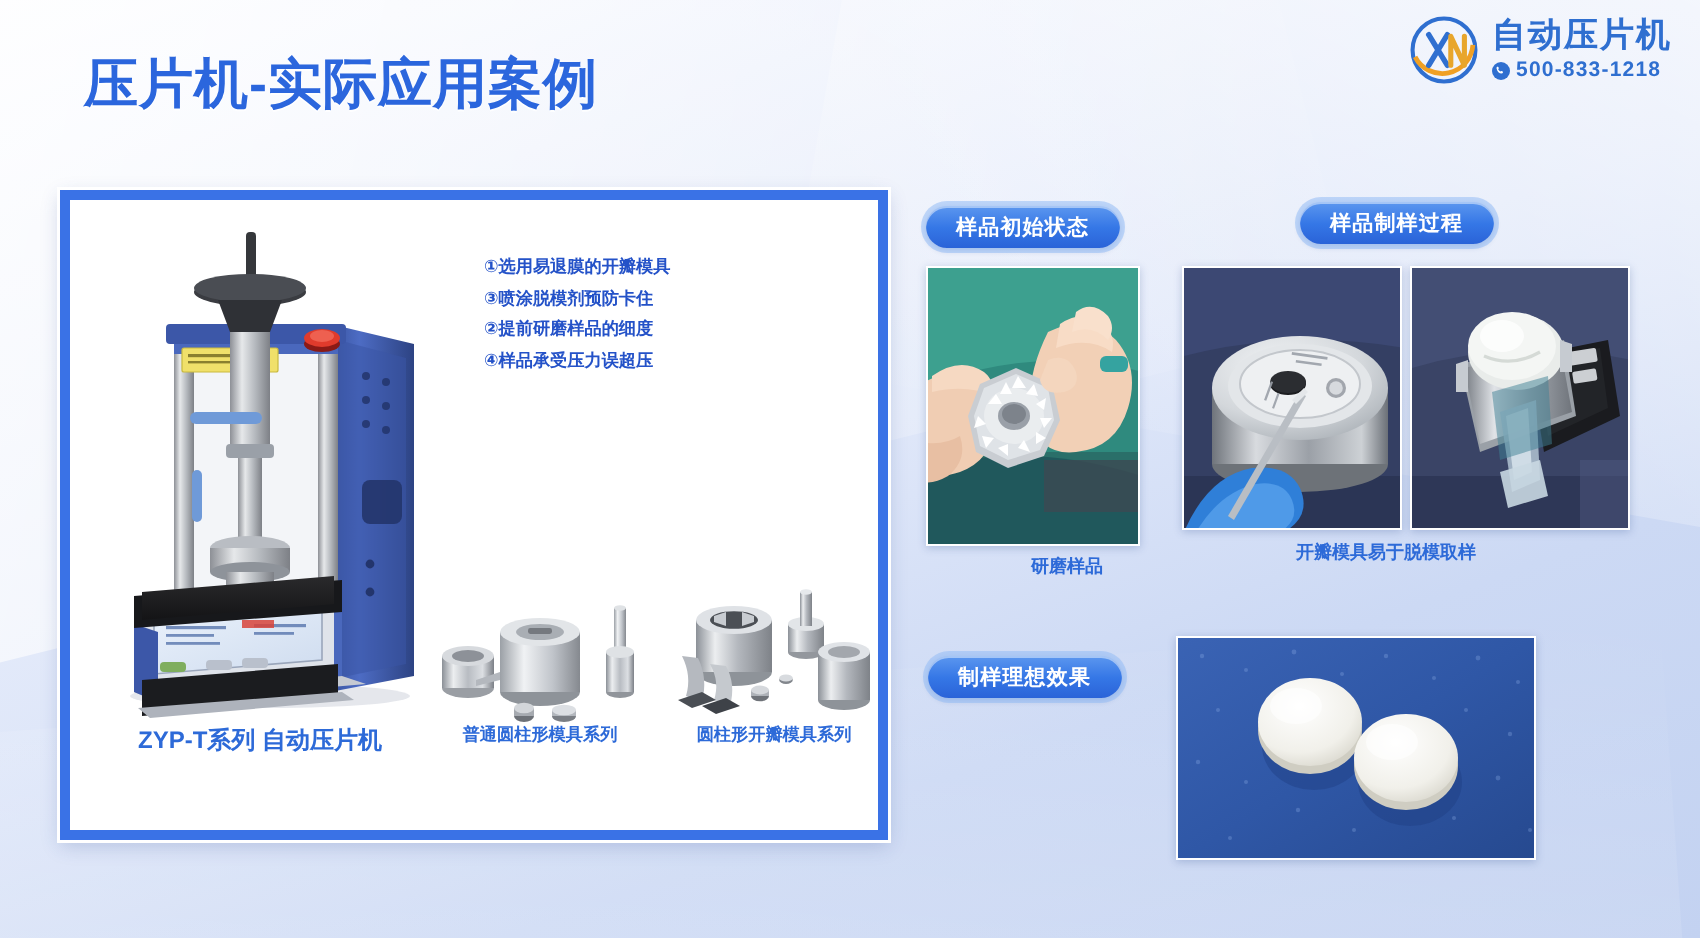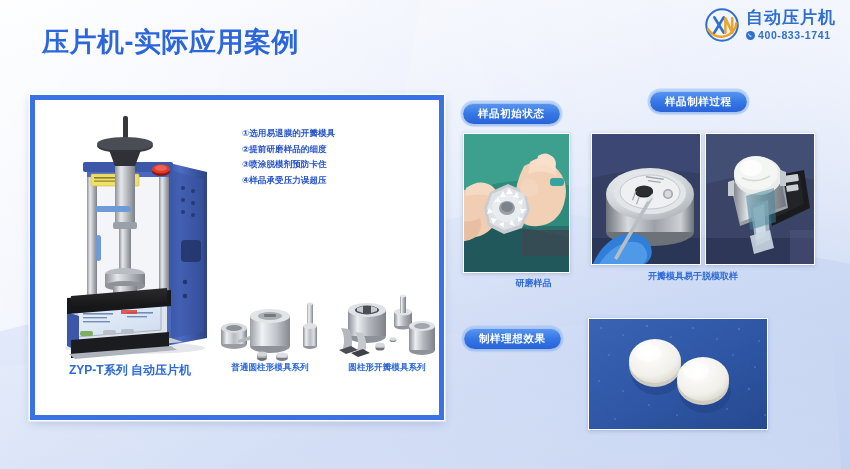--- a/index.html
+++ b/index.html
@@ -106,21 +106,21 @@
     display:inline-flex;align-items:center;justify-content:center;
     height:21px;padding:0 15px;border-radius:11px;
     background:linear-gradient(180deg,#5c97ef 0%,#3577e6 52%,#2a63d8 100%);
     box-shadow:0 0 0 2.5px rgba(150,189,246,.55),
                0 1px 3px rgba(40,70,140,.30),
                inset 0 1px 0 rgba(255,255,255,.45);
     color:#ffffff;font-size:10.5px;font-weight:bold;letter-spacing:.6px;
     white-space:nowrap;box-sizing:border-box;
   }
   .badge-initial{left:463px;top:103px;}
-  .badge-process{left:650px;top:91px;}
+  .badge-process{left:650px;top:101px;}
   .badge-result{left:464px;top:328px;}
 
   
   .photo{
     position:absolute;overflow:hidden;background:#ccc;
     border:1.5px solid #ffffff;
     box-shadow:0 1px 4px rgba(40,70,140,.25);
     box-sizing:border-box;
   }
   .photo-1{left:463px;top:133px;width:107px;height:140px;}
@@ -159,21 +159,21 @@
     </span>
     <span class="brand-text">
       <span class="brand-name">自动压片机</span>
       <span class="brand-phone">
         <span class="phone-icon">
           <svg viewBox="0 0 12 12" width="9" height="9">
             <circle cx="6" cy="6" r="6" fill="#2f6fd0"></circle>
             <path d="M3.6 3.2c.5 0 .8.3.9.8.1.4-.2.7-.4.9.3.7.8 1.2 1.5 1.5.2-.2.5-.5.9-.4.5.1.8.4.8.9 0 .5-.4.8-.9.8C4.8 7.7 3.4 6.3 3 4.1c0-.5.3-.9.6-.9z" fill="#ffffff"></path>
           </svg>
         </span>
-        <span>400-833-1741</span>
+        <span>500-833-1218</span>
       </span>
     </span>
   </div>
 
   <div class="main-panel">
     <div class="panel-inner">
 
       <div class="machine-wrap">
         <svg viewBox="0 0 175 250" width="175" height="250">
           <defs>
@@ -276,22 +276,22 @@
 
           <path d="M24 230 L122 222 L122 240 L24 248 Z" fill="#1b1c1f"></path>
           <path d="M22 244 L124 236 L130 240 L28 249 Z" fill="#aeb3bc"></path>
         </svg>
       </div>
       <div class="machine-caption">ZYP-T系列 自动压片机</div>
 
       <div class="right-col">
         <ul class="bullet-list">
           <li>①选用易退膜的开瓣模具</li>
+          <li>③喷涂脱模剂预防卡住</li>
           <li>②提前研磨样品的细度</li>
-          <li>③喷涂脱模剂预防卡住</li>
           <li>④样品承受压力误超压</li>
         </ul>
       </div>
 
       <div class="molds">
         <div class="mold-group g1">
           <svg viewBox="0 0 112 70" width="112" height="70">
             <defs>
               <linearGradient id="mg1" x1="0" y1="0" x2="1" y2="0">
                 <stop offset="0" stop-color="#8b9097"></stop>

